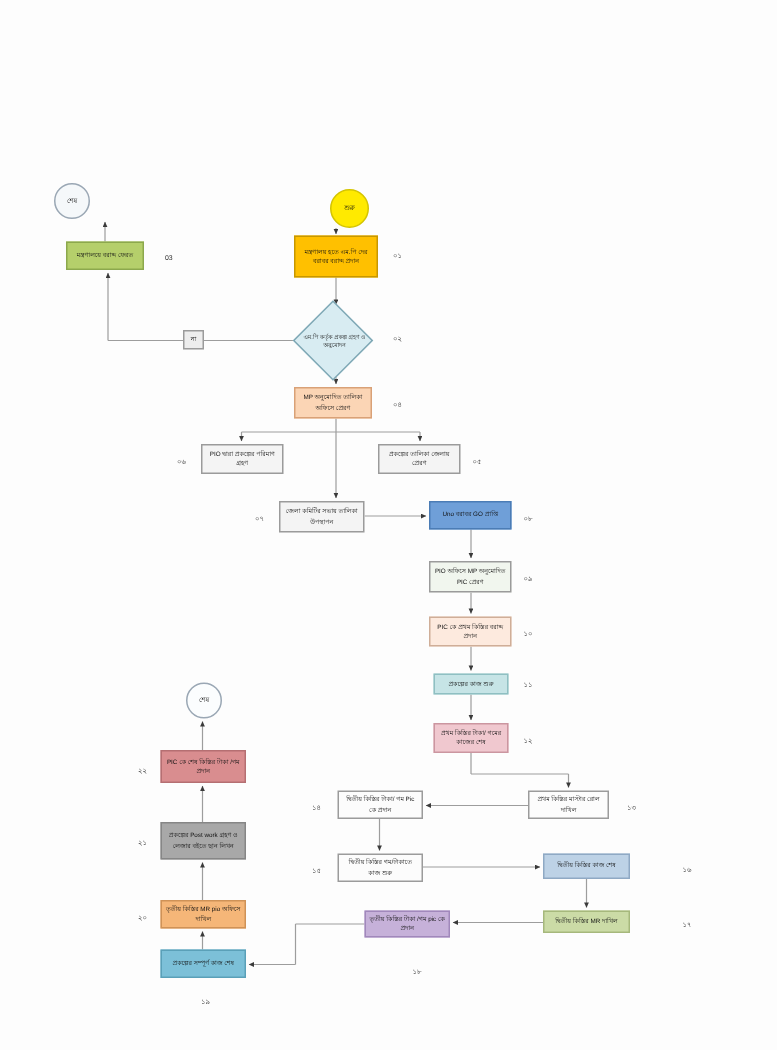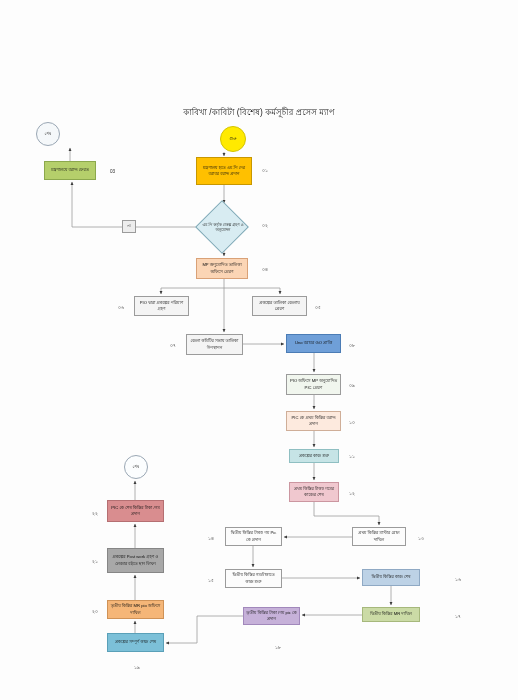--- a/index.html
+++ b/index.html
@@ -153,21 +153,20 @@
       <path d="M135,633 L135,621"></path>
 
       <path d="M135,600 L135,575"></path>
 
       <path d="M135,548 L135,524"></path>
 
       <path d="M135,500 L135,481"></path>
     </g>
   </svg>
 
-  <div class="title">কাবিখা /কাবিটা (বিশেষ) কর্মসূচীর প্রসেস ম্যাপ</div>
 
   <div class="term" style="left:220px;top:126px;width:26px;height:26px;background:#ffea00;border-color:#d4c400;">
     <span>শুরু</span>
   </div>
   <div class="term" style="left:36px;top:122px;width:24px;height:24px;background:#f5f8fa;border-color:#9aa7b4;">
     <span>শেষ</span>
   </div>
   <div class="term" style="left:124px;top:455px;width:24px;height:24px;background:#fbfdfe;border-color:#9aa7b4;">
     <span>শেষ</span>
   </div>

